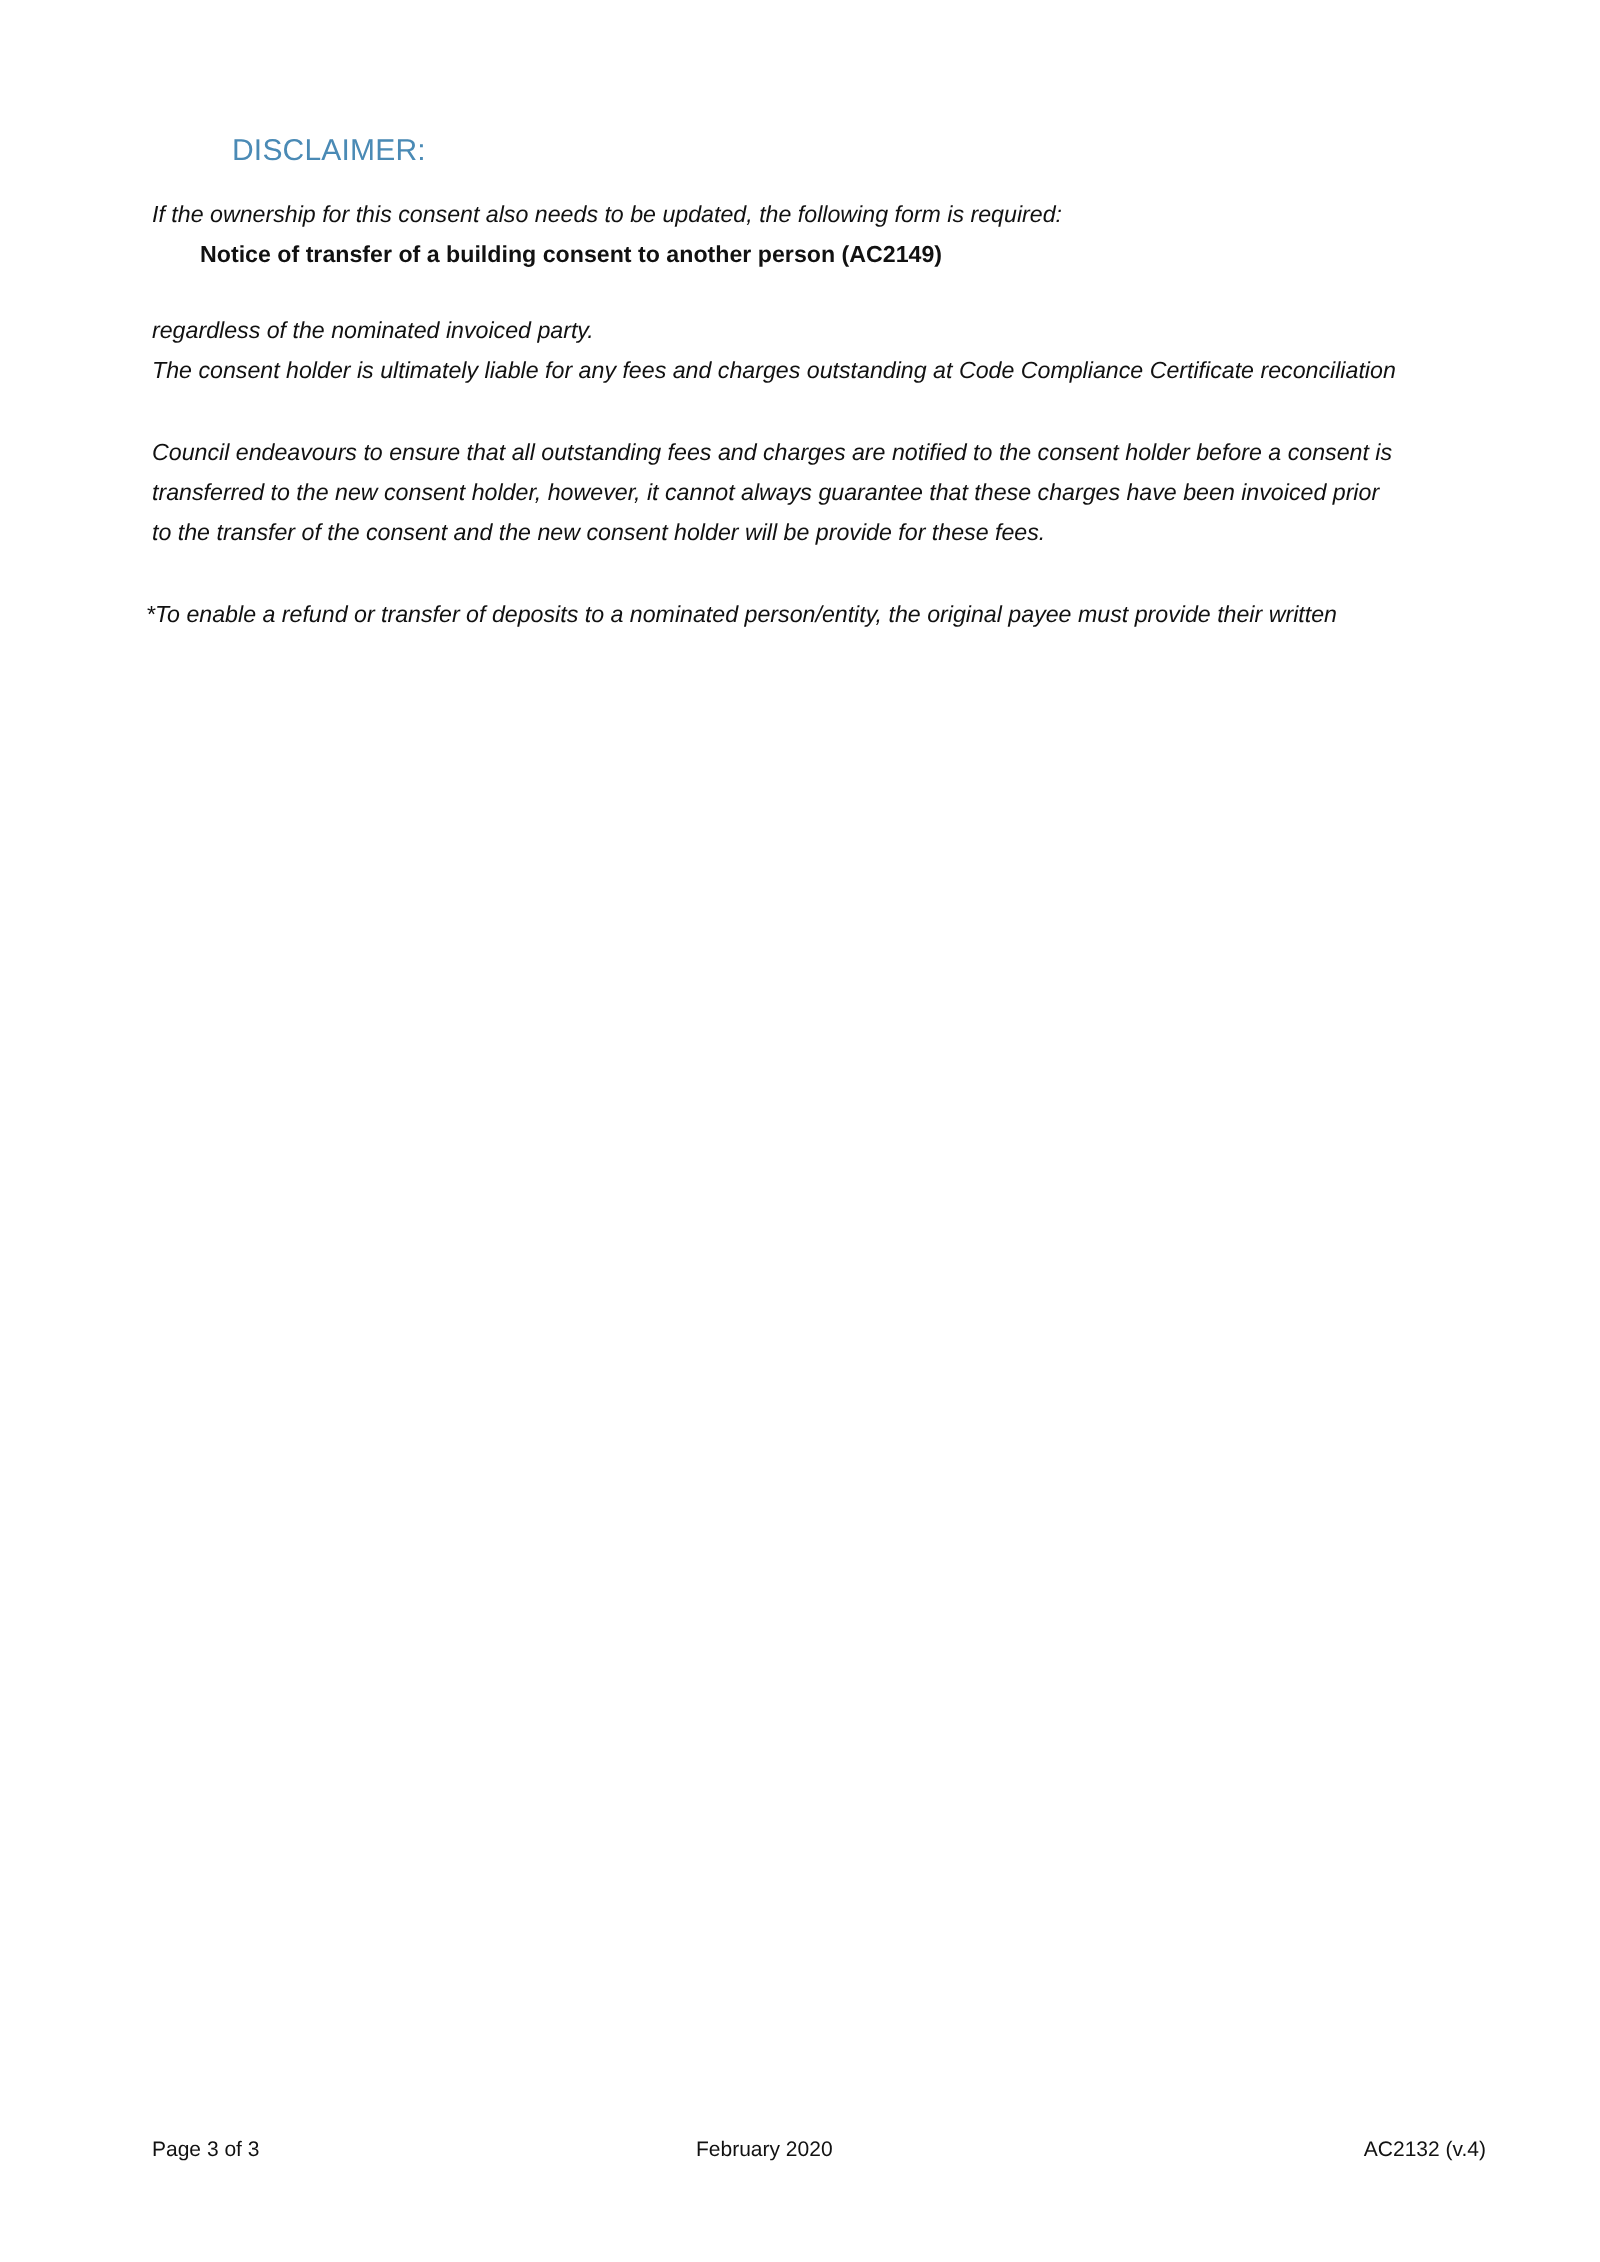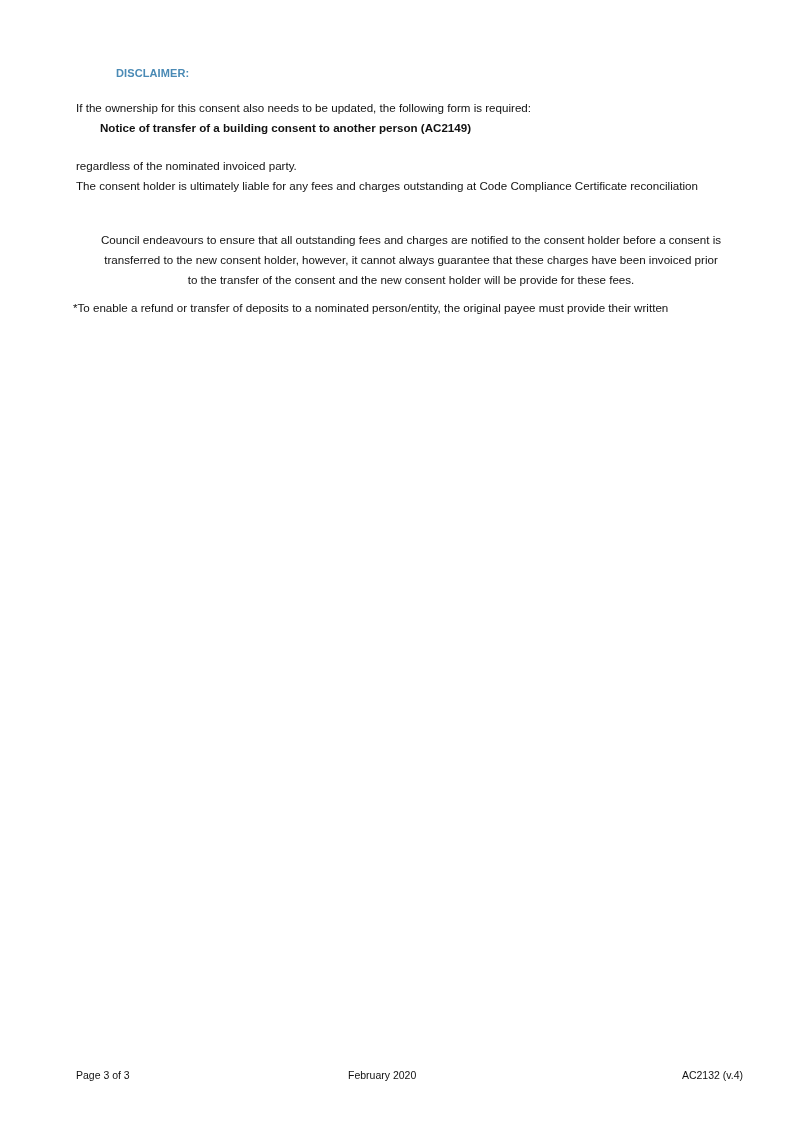--- a/index.html
+++ b/index.html
@@ -19,43 +19,44 @@
       position: absolute;
       left: 0; top: 0;
       width: 800px;
       height: 1131px;
       background: #ffffff;
     }
     .heading {
       position: absolute;
       left: 76px;
       top: 67px;
-      font-size: 11px;
-      font-weight: bold;
+      font-size: 15px;
+      font-weight: normal;
       color: #4a8ab5;
       letter-spacing: 0.1px;
       padding-left: 40px;
     }
     .para {
       position: absolute;
       left: 76px;
       width: 670px;
       font-size: 11.6px;
       line-height: 20px;
+      font-style: italic;
       color: #111111;
     }
     .para.bold-line {
       font-style: normal;
       font-weight: bold;
       padding-left: 24px;
     }
     .p1 { top: 98px; }
     .p1b { top: 118px; }
     .p2 { top: 156px; }
-    .p3 { top: 230px; text-align: center; }
+    .p3 { top: 217px; }
     .p4 { top: 298px; left: 73px; }
     .p4 .indent { padding-left: 5px; }
     .footer {
       position: absolute;
       top: 1069px;
       font-size: 10.5px;
       color: #111111;
       text-align: right;
     }
     .footer-left { left: 76px; }

